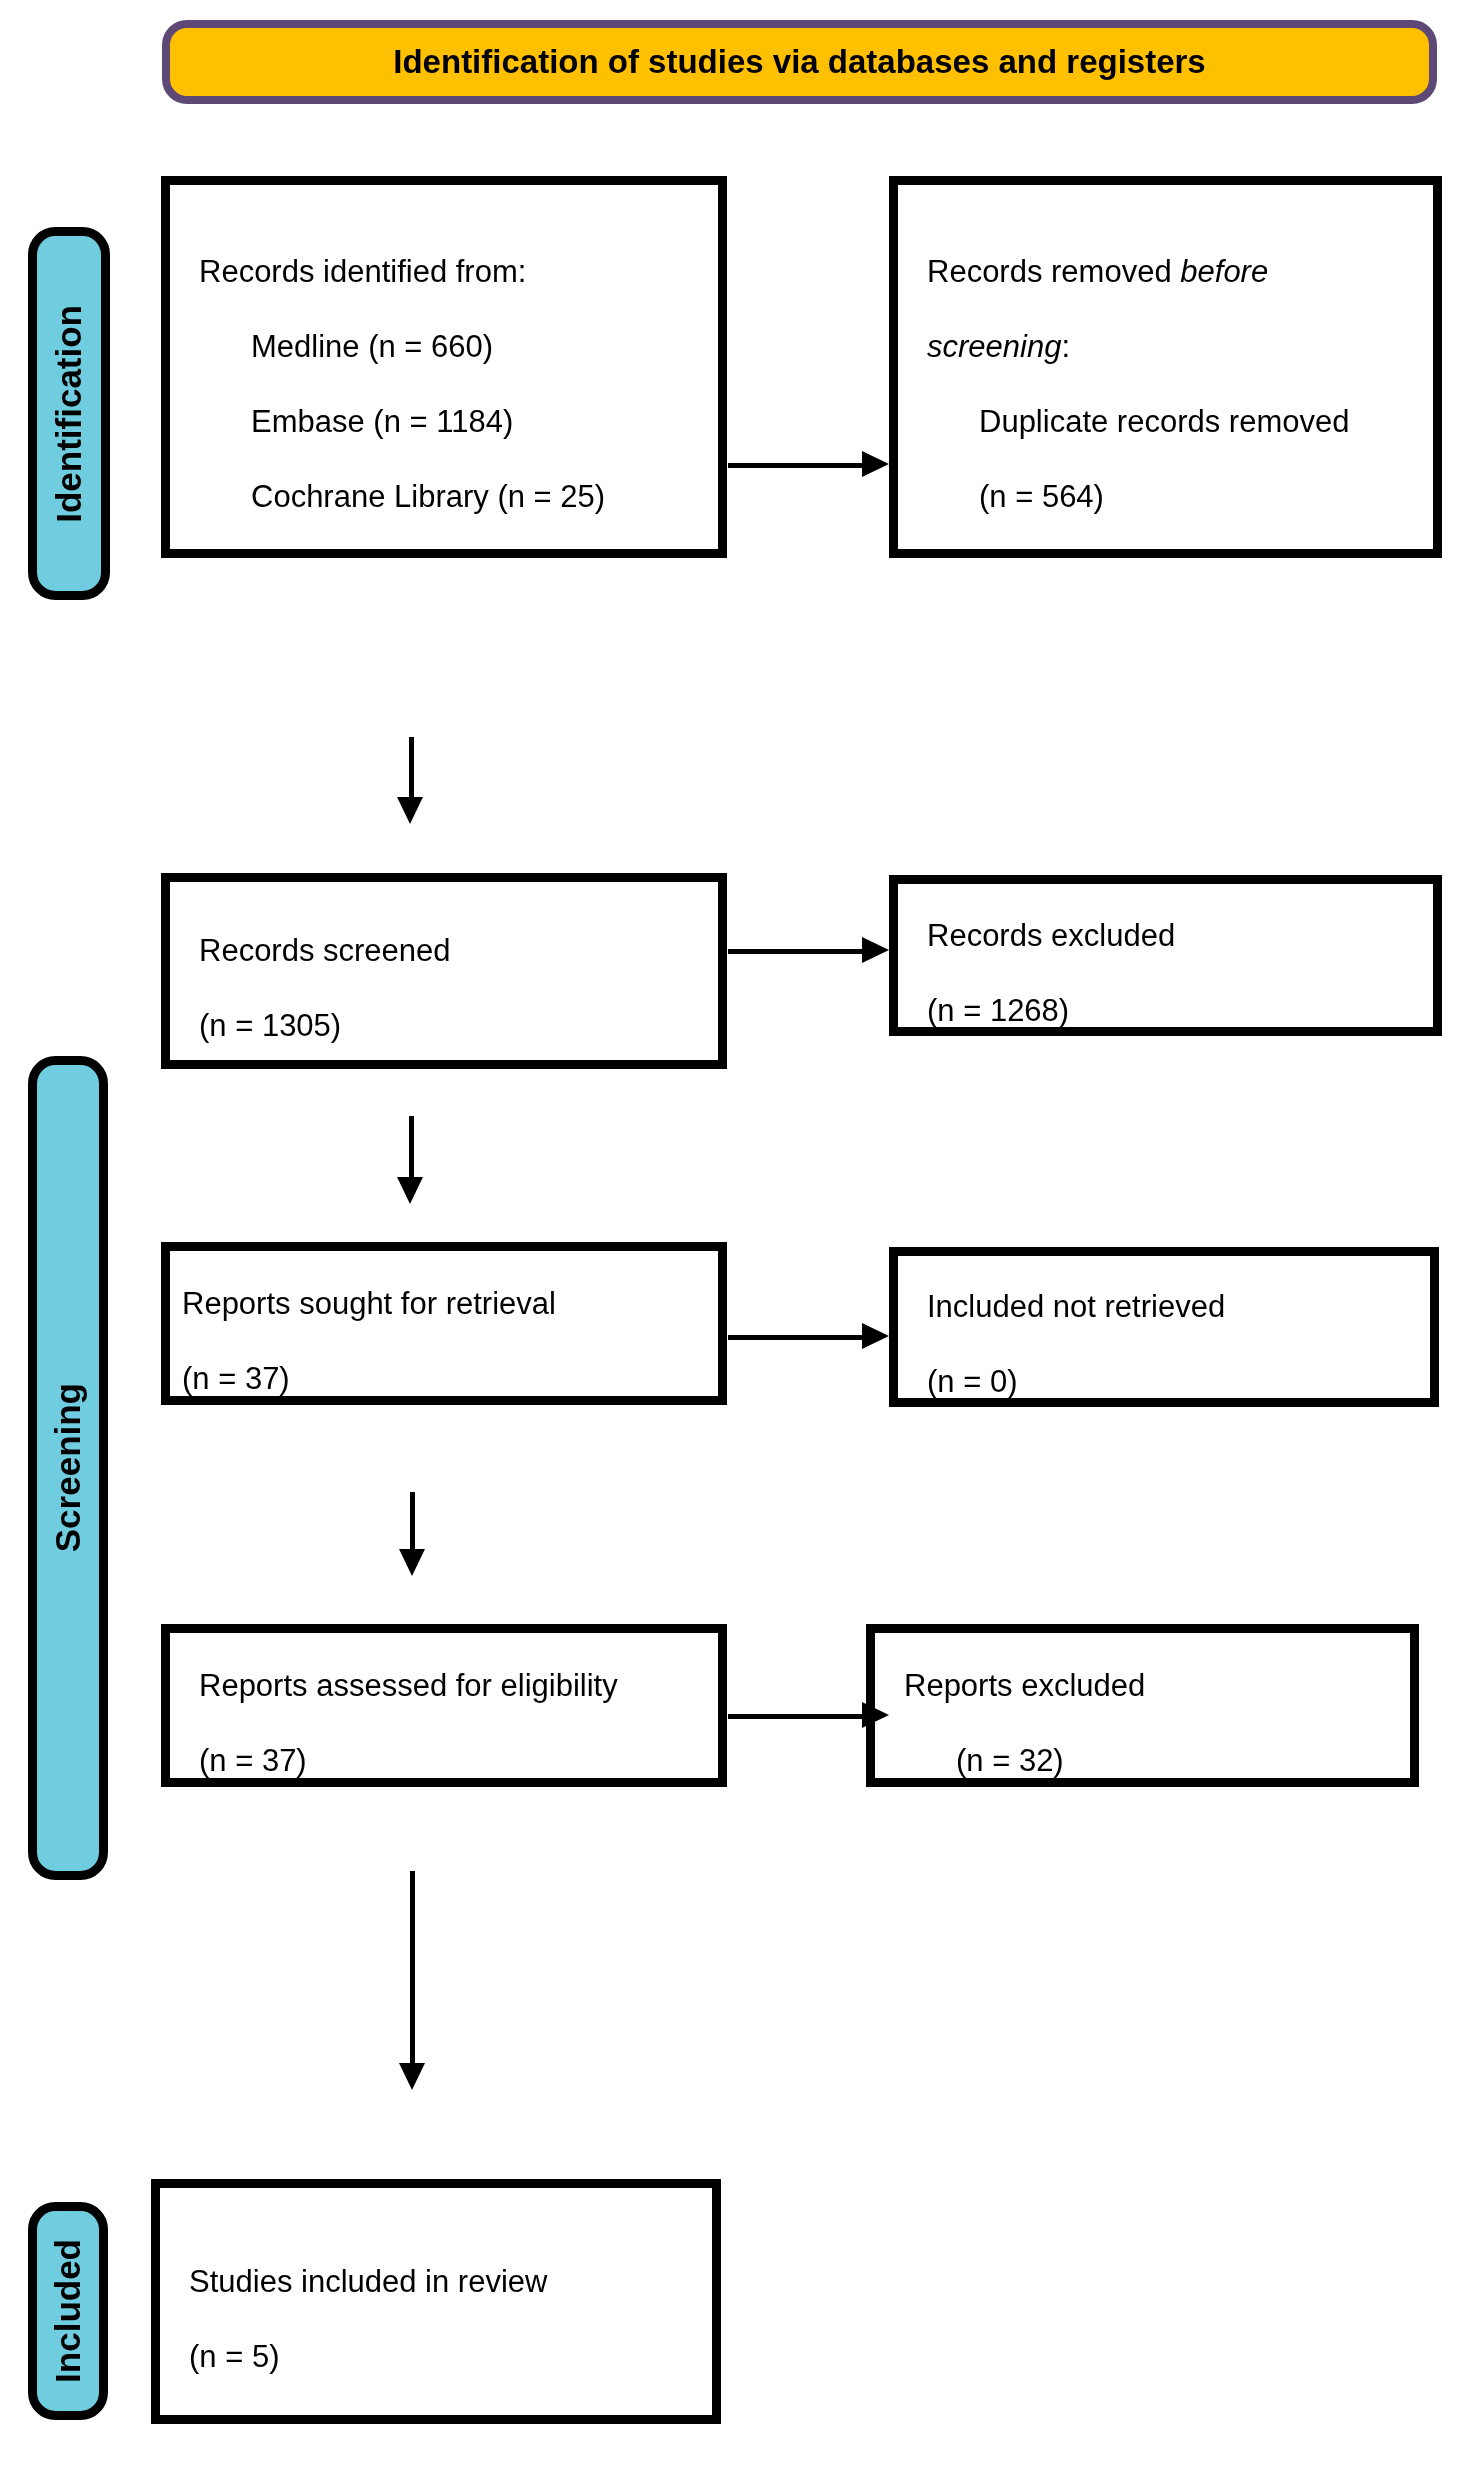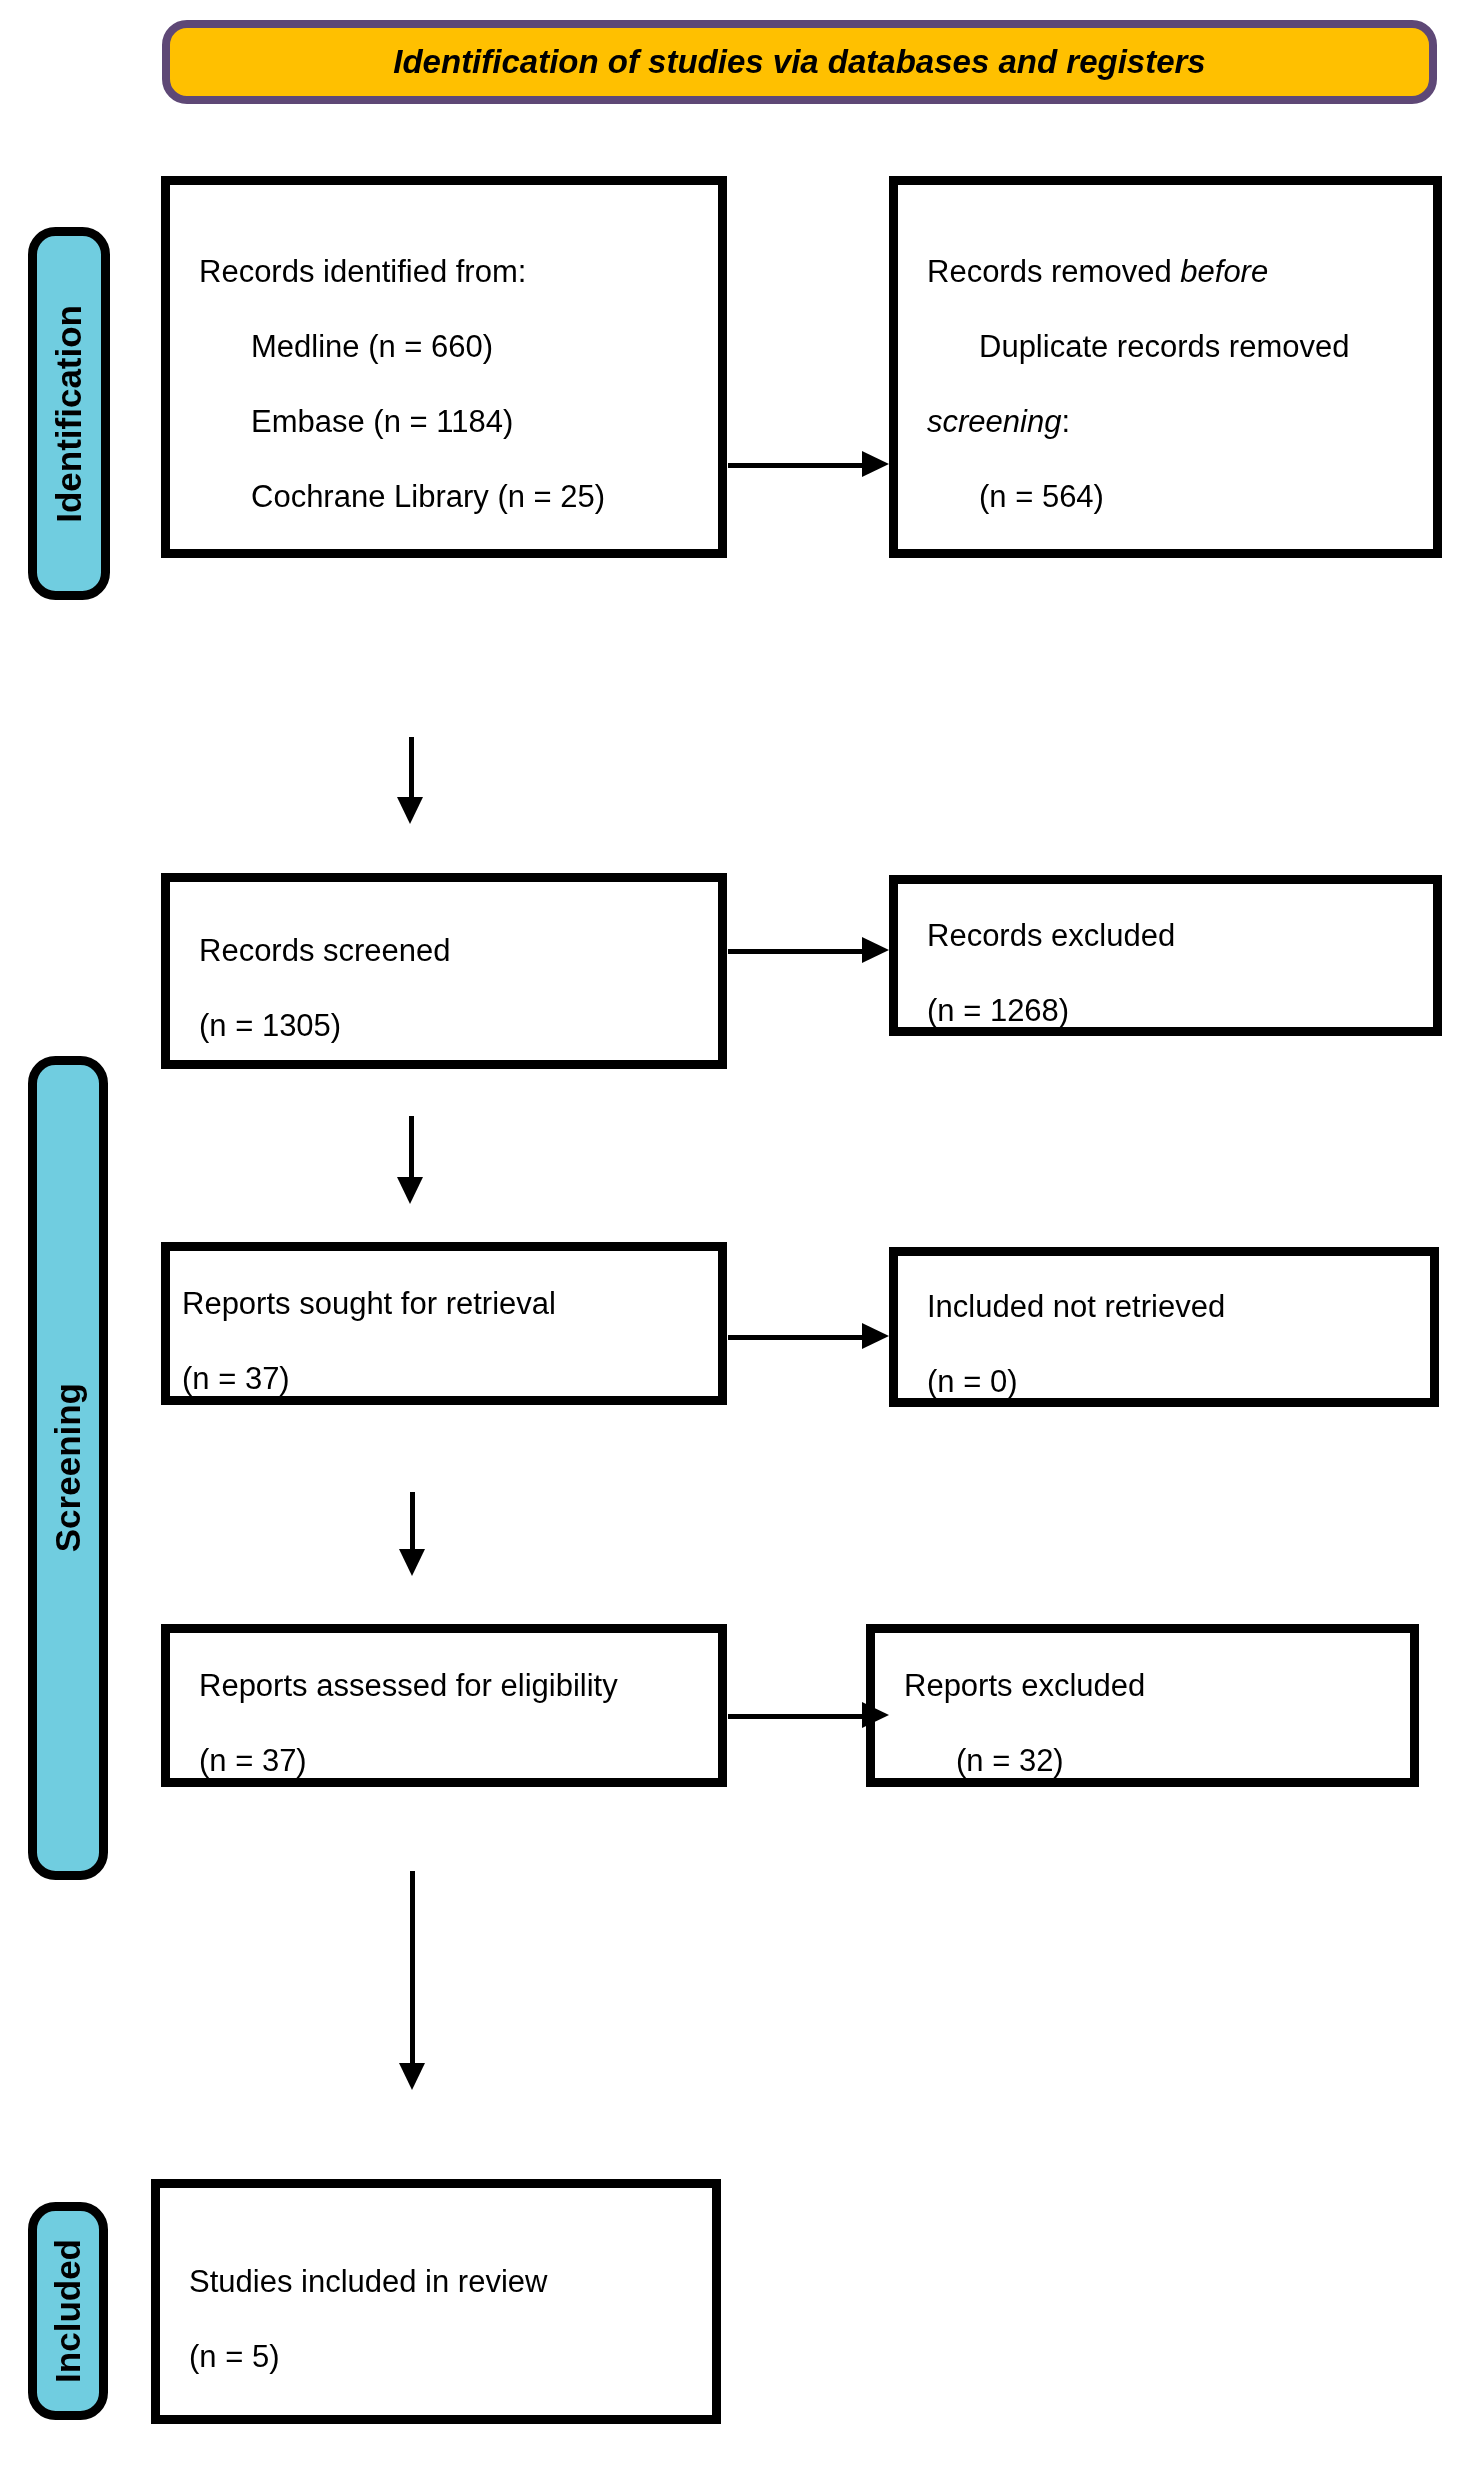--- a/index.html
+++ b/index.html
@@ -22,21 +22,21 @@
     background:#ffffff;
     overflow:hidden;
   }
   .banner{
     position:absolute;
     left:162px; top:19.6px; width:1275px; height:84px;
     background:var(--banner-fill);
     border:8.5px solid var(--banner-border);
     border-radius:25px;
     display:flex; align-items:center; justify-content:center;
-    font-weight:bold; font-size:33px;font-style:italic;
+    font-weight:bold; font-size:33px;
   }
   .stage-bar{
     position:absolute;
     background:var(--stage-fill);
     border:9.2px solid var(--box-border);
     border-radius:27.5px;
     display:flex; align-items:center; justify-content:center;
   }
   .stage-label{
     writing-mode:vertical-rl;
@@ -95,24 +95,24 @@
     <div class="line">Records identified from:</div>
     <div class="line indent">Medline (n = 660)</div>
     <div class="line indent">Embase (n = 1184)</div>
     <div class="line indent">Cochrane Library (n = 25)</div>
   </div>
 
   <div class="box" style="left:889px;top:176px;width:553px;height:382px;">
     <div class="line">
       <span>Records removed </span><i>before</i>
     </div>
-    <div class="line indent">Duplicate records removed</div>
     <div class="line">
       <i>screening</i><span>:</span>
     </div>
+    <div class="line indent">Duplicate records removed</div>
     <div class="line indent">(n = 564)</div>
   </div>
 
   <div class="box" style="left:161px;top:873px;width:566px;height:196px;">
     <div class="line">Records screened</div>
     <div class="line">(n = 1305)</div>
   </div>
 
   <div class="box" style="left:889px;top:875px;width:553px;height:161px;">
     <div class="line">Records excluded</div>

